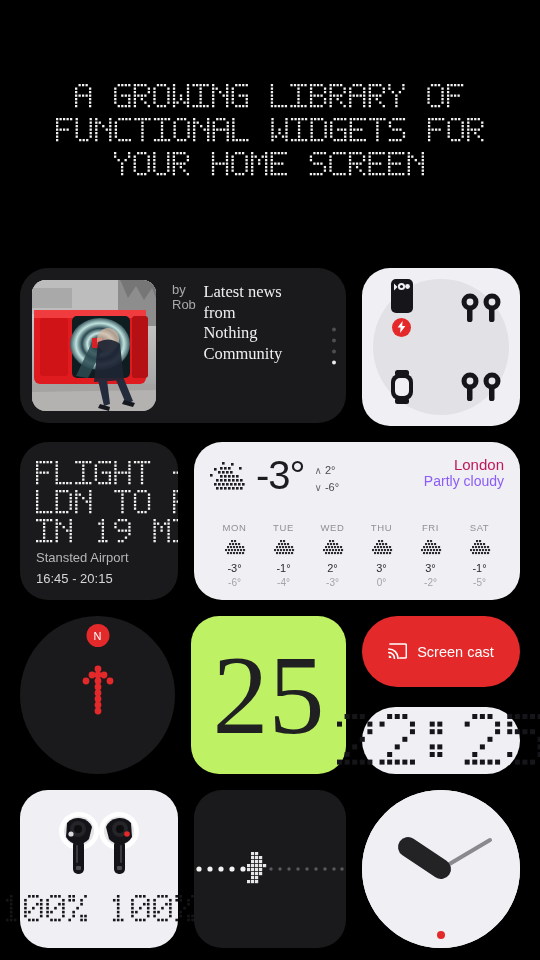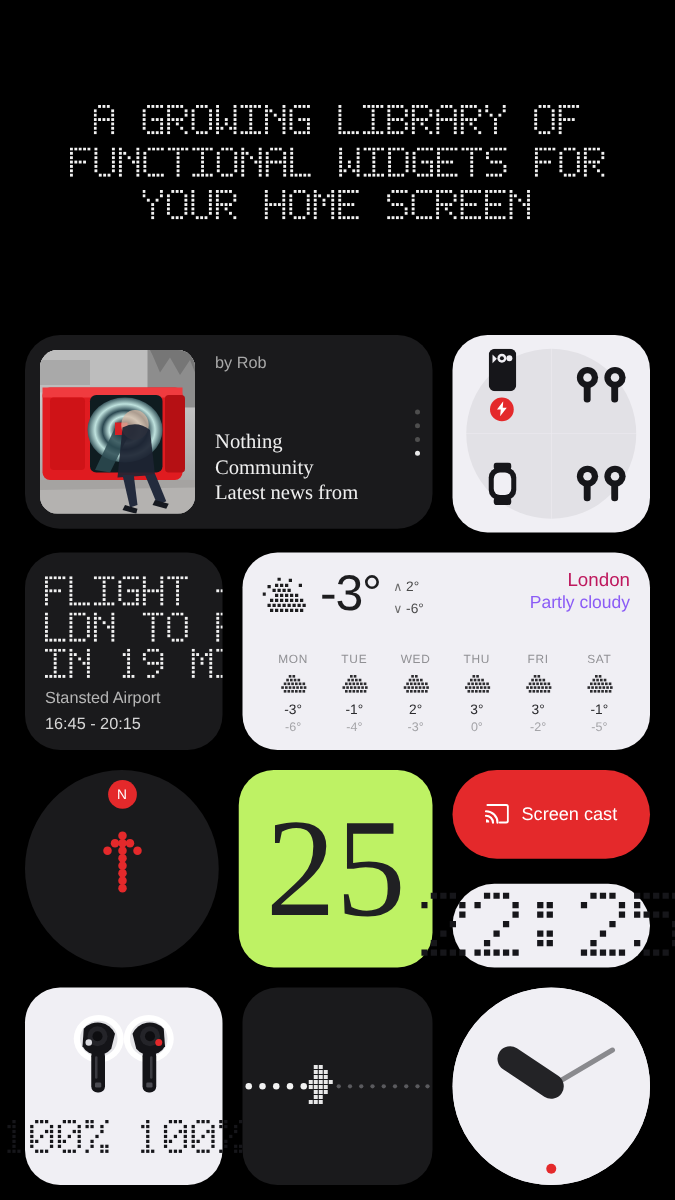--- a/index.html
+++ b/index.html
@@ -31,21 +31,21 @@
   .w-light { background: #f0eff4; }
   .sq { width: 158px; height: 158px; flex: 0 0 158px; }
   .wide { flex: 1 1 auto; }
 
   
   .news { height: 155px; display: flex; padding: 12px; position: relative; background:#1a1a1c; border-radius:28px; }
   .news-photo {
     width: 124px; height: 131px; flex: 0 0 124px; border-radius: 14px;
     overflow: hidden; position: relative; background: #8b8b8b;
   }
-  .news-body { flex: 1 1 auto; padding-left: 16px; position: relative; display:flex; flex-direction:column; justify-content:space-between; padding-right:26px; padding-top:2px; padding-bottom:6px;}
+  .news-body { flex: 1 1 auto; padding-left: 16px; position: relative; display:flex; flex-direction:row; justify-content:space-between; padding-right:26px; padding-top:2px; padding-bottom:6px;}
   .news-author { color: #a8a8a8; font-size: 13px; }
   .news-title { color: #efefef; font-family: "Liberation Serif", serif; font-size: 16.5px; line-height: 1.25; }
   .news-dots { position: absolute; right: 10px; top: 50%; transform: translateY(-50%); display: flex; flex-direction: column; gap: 7px; align-items: center; }
   .news-dots i { width: 4px; height: 4px; border-radius: 50%; background: #4e4e4e; display: block; }
   .news-dots i.on { background: #e9e9e9; }
 
   
   .devices { display: grid; grid-template-columns: 1fr 1fr; grid-template-rows: 1fr 1fr; width: 158px; height: 158px; }
   .devcell { position: relative; display: flex; align-items: center; justify-content: center; }
   .arc { position: absolute; inset: 0; }
@@ -977,22 +977,22 @@
             <path d="M66 62 q12 -6 22 2 l4 36 -30 2 z" fill="#1d2433" opacity="0.92"></path>
             <path d="M66 100 l6 26 6 -2 -3 -24 z" fill="#232b3d"></path>
             <path d="M84 100 l10 24 7 -3 -9 -22 z" fill="#232b3d"></path>
             <path d="M68 124 l10 3 -1 4 -11 -3 z" fill="#15181f"></path>
             <path d="M92 120 l11 3 -2 4 -11 -3 z" fill="#15181f"></path>
           </svg>
         </div>
         <div class="news-body">
           <div class="news-author">by Rob</div>
           <div class="news-title">
+            <div>Latest news from</div>
             <div>Nothing Community</div>
-            <div>Latest news from</div>
           </div>
         </div>
         <div class="news-dots">
           <i></i>
           <i></i>
           <i></i>
           <i class="on"></i>
         </div>
       </div>
 

